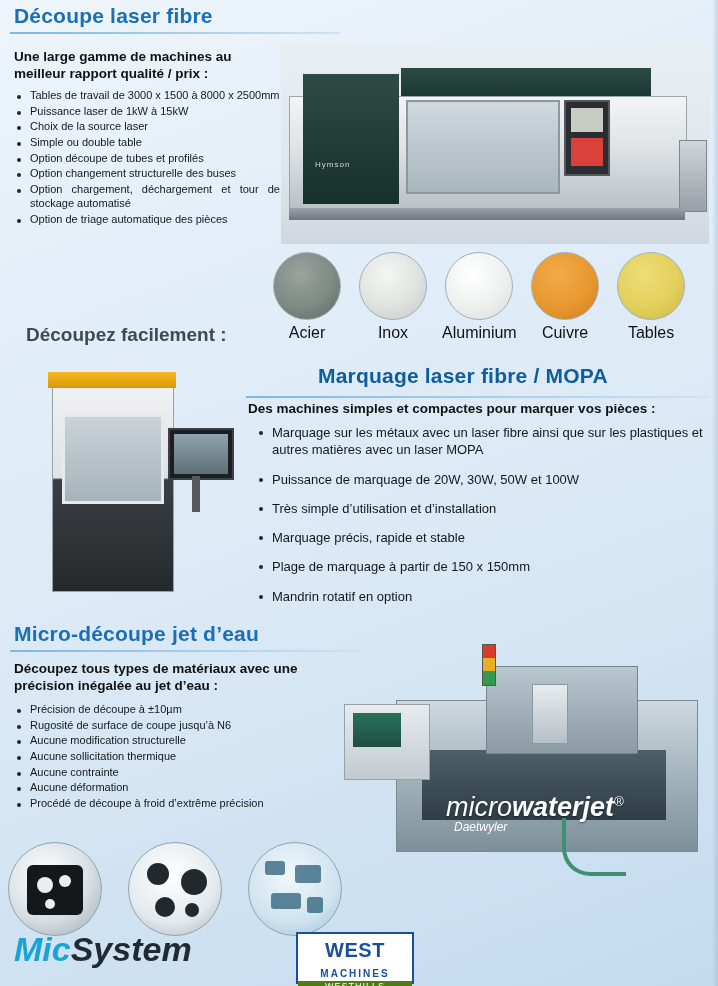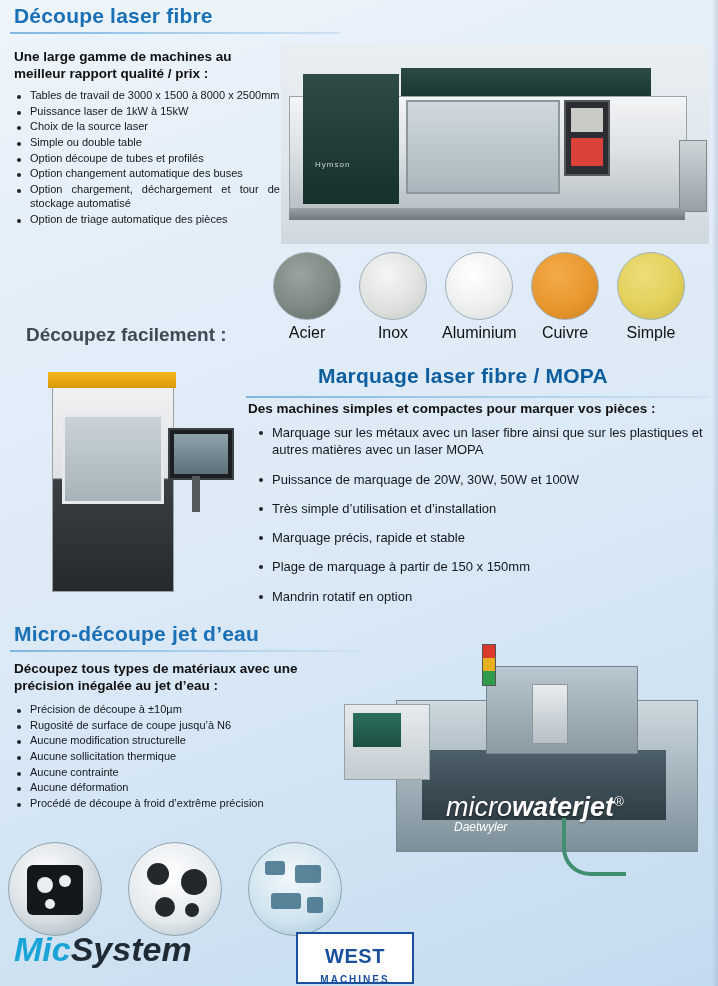--- a/index.html
+++ b/index.html
@@ -265,21 +265,21 @@
   }
   #footer-system .a { color: #19a3d6; }
   #footer-system .b { color: #1f2a33; }
   #west-logo {
     position:absolute; left: 296px; top: 932px; width: 114px; height: 48px;
     background: #ffffff; border: 2px solid #1a4f9c;
     text-align:center;
   }
   #west-logo .w {
     color:#1a4f9c; font-weight:bold; font-size: 20px; line-height: 20px;
-    letter-spacing: .5px; margin-top: 12px;
+    letter-spacing: .5px; margin-top: 6px;
   }
   #west-logo .m {
     color:#1a4f9c; font-weight:bold; font-size: 10px; letter-spacing: 2px; margin-top: 8px;
   }
   #west-logo .bar {
     margin-top: 2px; background:#4d7c0f; color:#fff; font-size: 9px;
     letter-spacing: 1px;
   }
   .scan-edge {
     position:absolute; right:0; top:0; width: 6px; height: 986px;
@@ -294,21 +294,21 @@
   <div class="abs heading" id="sec-laser-title">Découpe laser fibre</div>
   <div class="abs rule" id="sec-laser-rule"></div>
   <div class="abs intro" id="laser-intro">Une large gamme de machines au meilleur rapport qualité / prix :</div>
 
   <ul class="abs bullets justify" id="laser-list">
     <li>Tables de travail de 3000 x 1500 à 8000 x 2500mm</li>
     <li>Puissance laser de 1kW à 15kW</li>
     <li>Choix de la source laser</li>
     <li>Simple ou double table</li>
     <li>Option découpe de tubes et profilés</li>
-    <li>Option changement automatique des buses</li>
+    <li>Option changement structurelle des buses</li>
     <li>Option chargement, déchargement et tour de stockage automatisé</li>
     <li>Option de triage automatique des pièces</li>
   </ul>
 
   <div class="abs photo" id="laser-photo">
     <div class="body"></div>
     <div class="greenpanel"></div>
     <div class="greenpanel2"></div>
     <div class="glass"></div>
     <div class="ctrl">
@@ -332,21 +332,21 @@
     <div class="disc-cell" style="left:172px;">
       <div class="disc" style="background:radial-gradient(circle at 40% 32%, #ffffff 0%, #eef0ef 55%, #d5dad7 100%);"></div>
       <div class="disc-label">Aluminium</div>
     </div>
     <div class="disc-cell" style="left:258px;">
       <div class="disc" style="background:radial-gradient(circle at 40% 32%, #f2ab4a 0%, #e8982f 55%, #cf7f1d 100%);"></div>
       <div class="disc-label">Cuivre</div>
     </div>
     <div class="disc-cell" style="left:344px;">
       <div class="disc" style="background:radial-gradient(circle at 40% 32%, #ecdd77 0%, #e3d05c 55%, #c9b744 100%);"></div>
-      <div class="disc-label">Simple</div>
+      <div class="disc-label">Tables</div>
     </div>
   </div>
 
   <div class="abs" id="decoupez">Découpez facilement :</div>
 
   <div class="abs heading dark" id="sec-mark-title">Marquage laser fibre / MOPA</div>
   <div class="abs rule" id="sec-mark-rule"></div>
   <div class="abs intro" id="mark-intro">Des machines simples et compactes pour marquer vos pièces :</div>
 
   <ul class="abs bullets" id="mark-list">

